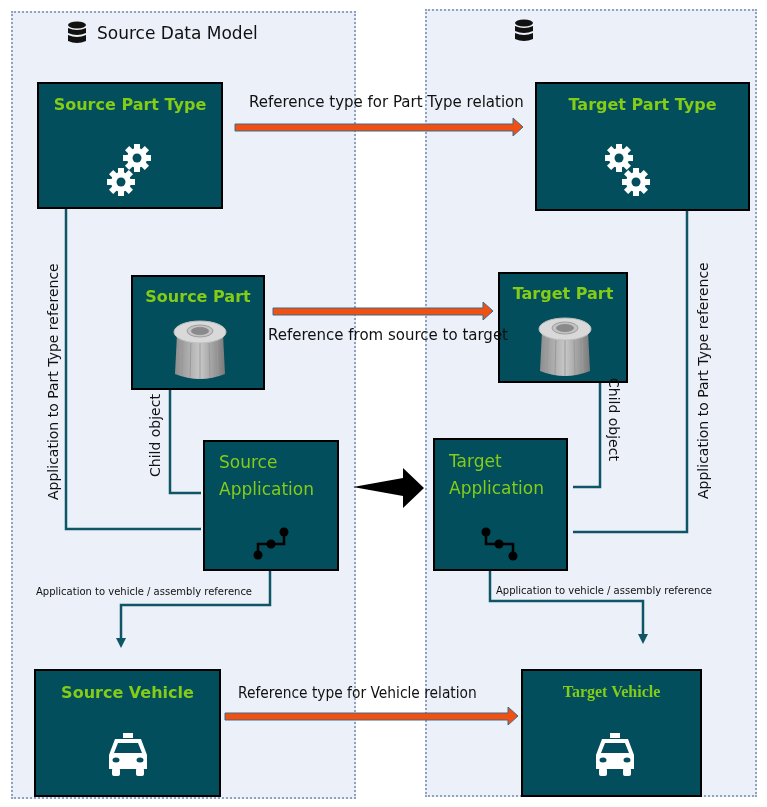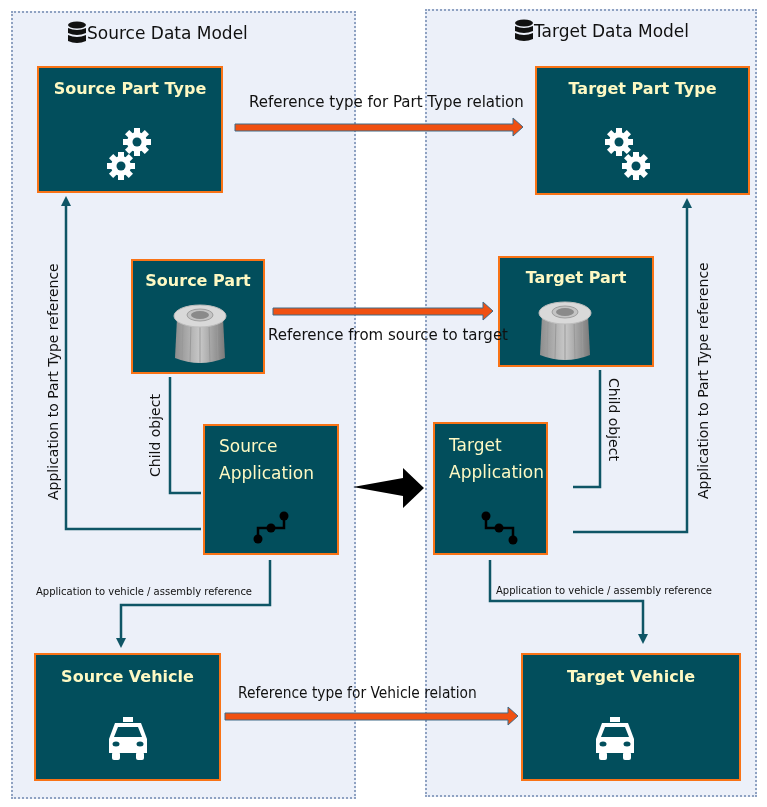--- a/index.html
+++ b/index.html
@@ -1,21 +1,21 @@
 <!DOCTYPE html>
 <html><head>
 <meta charset="utf-8">
 <style>
   html, body { margin: 0; padding: 0; background: #ffffff; }
   body { width: 767px; height: 807px; position: relative; overflow: hidden;
          font-family: "DejaVu Sans", "Liberation Sans", sans-serif; }
   .container { position: absolute; background: #ECF0F9; border: 2px dotted #8FA2C2; box-sizing: border-box; }
-  .container-title { position: absolute; font-size: 17px; color: #111; display: flex; align-items: center; white-space: nowrap; text-align: right; }
+  .container-title { position: absolute; font-size: 17px; color: #111; display: flex; align-items: center; gap: 10px; white-space: nowrap; text-align: right; }
   .db-icon { width: 20px; height: 24px; display: inline-block; }
-  .node { position: absolute; background: #024E5C; border: 2px solid #f97316; box-sizing: border-box; color: #fef9c3; }
+  .node { position: absolute; background: #024E5C; border: 2px solid #000000; box-sizing: border-box; color: #84cc16; margin-top: 16px; }
   .node-title { position: absolute; left: 0; right: 0; text-align: center; font-weight: bold; font-size: 16px; white-space: nowrap; }
   .node-title-left { position: absolute; left: 14px; font-size: 17px; line-height: 27px; white-space: pre-line; }
   .node-icon { position: absolute; }
   .label { position: absolute; color: #111; white-space: nowrap; }
   .vlabel { position: absolute; color: #111; white-space: nowrap; transform-origin: 0 0; font-size: 14px; }
   svg.overlay { position: absolute; left: 0; top: 0; pointer-events: none; }
 </style>
 </head>
 <body>
 
@@ -29,21 +29,20 @@
     <path d="M1 14 Q10 18 19 14 V20 Q10 24 1 20 Z" fill="#111"></path>
   </svg>
   <span>Source Data Model</span>
 </div>
 <div class="container-title" style="left:514px; top:19px;">
   <svg class="db-icon" viewBox="0 0 20 24">
     <ellipse cx="10" cy="4" rx="9" ry="3.5" fill="#111"></ellipse>
     <path d="M1 7 Q10 11 19 7 V12 Q10 16 1 12 Z" fill="#111"></path>
     <path d="M1 14 Q10 18 19 14 V20 Q10 24 1 20 Z" fill="#111"></path>
   </svg>
-  <span>Target Data Model</span>
 </div>
 
 <svg class="overlay" width="767" height="807">
   <defs>
     <marker id="tealHead" markerWidth="10" markerHeight="10" refX="5" refY="5" orient="auto" markerUnits="userSpaceOnUse">
       <path d="M0 0 L10 5 L0 10 Z" fill="#0E5566"></path>
     </marker>
   </defs>
 
   <polyline points="201,529 66,529 66,200" fill="none" stroke="#0E5566" stroke-width="2.5"></polyline>
@@ -134,21 +133,21 @@
       <line x1="29" y1="22" x2="29" y2="63"></line>
         <line x1="38" y1="22" x2="39" y2="62"></line>
       <line x1="46" y1="22" x2="47" y2="60"></line>
     </g>
     <ellipse cx="29" cy="16" rx="26" ry="11" fill="#d9d9d9" stroke="#bdbdbd"></ellipse>
     <ellipse cx="29" cy="15" rx="13" ry="6" fill="#c4c4c4" stroke="#9e9e9e"></ellipse>
     <ellipse cx="29" cy="15" rx="9" ry="4" fill="#8a8a8a"></ellipse>
   </svg>
 </div>
 
-<div class="node" style="left:498px; top:256px; width:156px; height:111px;">
+<div class="node" style="left:498px; top:256px; width:130px; height:111px;">
   <div class="node-title" style="top:10px;">Target Part</div>
   <svg class="node-icon" style="left:36px; top:39px;" width="58" height="66" viewBox="0 0 58 66">
     <defs>
       <linearGradient id="gearShade2" x1="0" x2="1">
         <stop offset="0" stop-color="#8d8d8d"></stop>
           <stop offset="0.5" stop-color="#c8c8c8"></stop>
           <stop offset="1" stop-color="#7a7a7a"></stop>
       </linearGradient>
     </defs>
     <path d="M6 18 L4 58 Q29 68 54 58 L52 18 Z" fill="url(#gearShade2)"></path>
@@ -169,21 +168,21 @@
   <div class="node-title-left" style="top:7px;">Source
 Application</div>
   <svg class="node-icon" style="left:46px; top:84px;" width="40" height="36" viewBox="0 0 40 36">
     <polyline points="7,29 7,18 20,18 33,18 33,6" fill="none" stroke="#000" stroke-width="2.5"></polyline>
     <circle cx="7" cy="29" r="4.5" fill="#000"></circle>
     <circle cx="20" cy="18" r="4.5" fill="#000"></circle>
     <circle cx="33" cy="6" r="4.5" fill="#000"></circle>
   </svg>
 </div>
 
-<div class="node" style="left:433px; top:422px; width:115px; height:133px;text-decoration:underline;">
+<div class="node" style="left:433px; top:422px; width:135px; height:133px;text-decoration:underline;">
   <div class="node-title-left" style="top:8px;">Target
 Application</div>
   <svg class="node-icon" style="left:44px; top:86px;" width="42" height="38" viewBox="0 0 42 38">
     <polyline points="7,6 7,18 20,18 34,18 34,30" fill="none" stroke="#000" stroke-width="2.5"></polyline>
     <circle cx="7" cy="6" r="4.5" fill="#000"></circle>
     <circle cx="20" cy="18" r="4.5" fill="#000"></circle>
     <circle cx="34" cy="30" r="4.5" fill="#000"></circle>
   </svg>
 </div>
 
@@ -193,21 +192,21 @@
     <rect x="18" y="0" width="10" height="5" fill="#fff"></rect>
     <path d="M10 6 L36 6 L42 22 L42 36 L4 36 L4 22 Z" fill="#fff"></path>
     <path d="M13 10 L33 10 L37 20 L9 20 Z" fill="#024E5C"></path>
     <rect x="7" y="35" width="8" height="8" rx="2" fill="#fff"></rect>
     <rect x="31" y="35" width="8" height="8" rx="2" fill="#fff"></rect>
     <ellipse cx="11" cy="27" rx="3.5" ry="2.5" fill="#024E5C"></ellipse>
     <ellipse cx="35" cy="27" rx="3.5" ry="2.5" fill="#024E5C"></ellipse>
   </svg>
 </div>
 
-<div class="node" style="left:521px; top:653px; width:220px; height:128px;">
+<div class="node" style="left:521px; top:653px; width:181px; height:128px;font-family:Liberation Serif, serif;">
   <div class="node-title" style="top:12px;">Target Vehicle</div>
   <svg class="node-icon" style="left:69px; top:62px;" width="46" height="44" viewBox="0 0 46 44">
     <rect x="18" y="0" width="10" height="5" fill="#fff"></rect>
     <path d="M10 6 L36 6 L42 22 L42 36 L4 36 L4 22 Z" fill="#fff"></path>
     <path d="M13 10 L33 10 L37 20 L9 20 Z" fill="#024E5C"></path>
     <rect x="7" y="35" width="8" height="8" rx="2" fill="#fff"></rect>
     <rect x="31" y="35" width="8" height="8" rx="2" fill="#fff"></rect>
     <ellipse cx="11" cy="27" rx="3.5" ry="2.5" fill="#024E5C"></ellipse>
     <ellipse cx="35" cy="27" rx="3.5" ry="2.5" fill="#024E5C"></ellipse>
   </svg>

